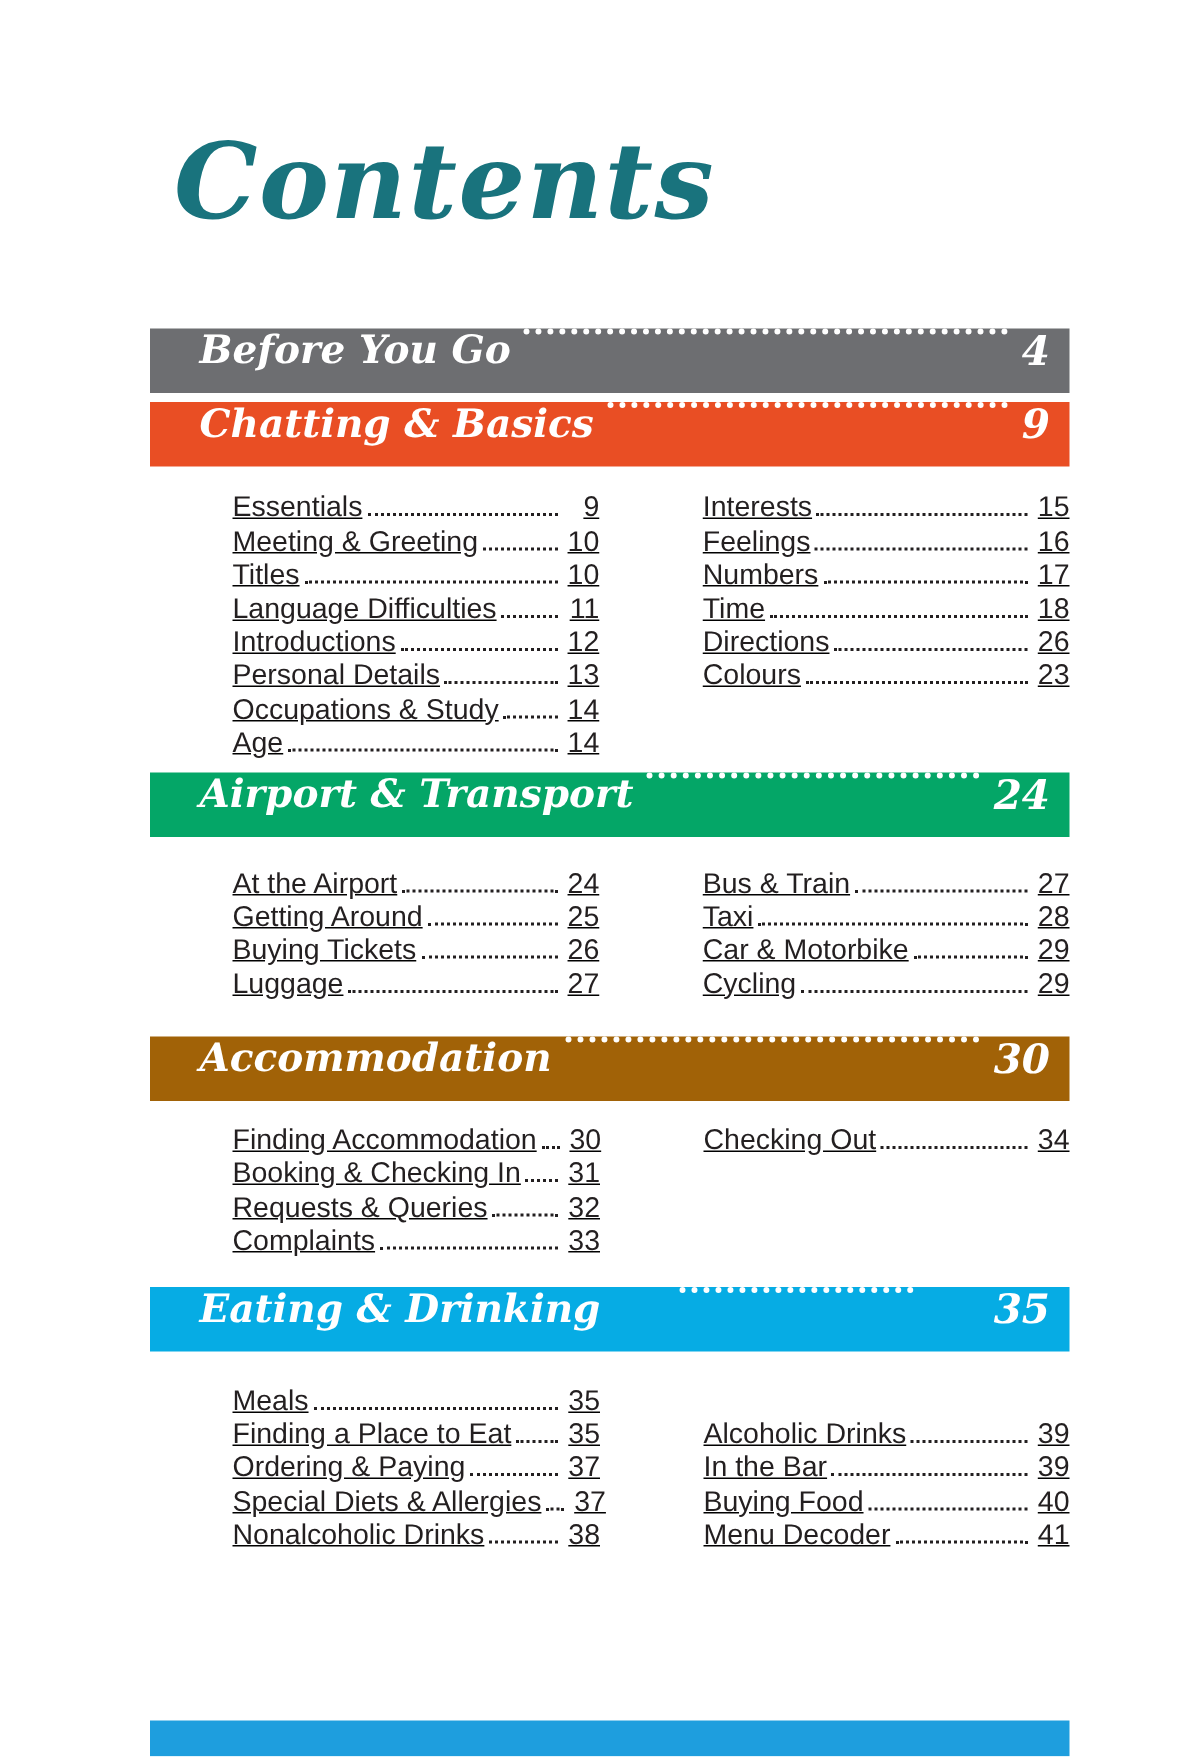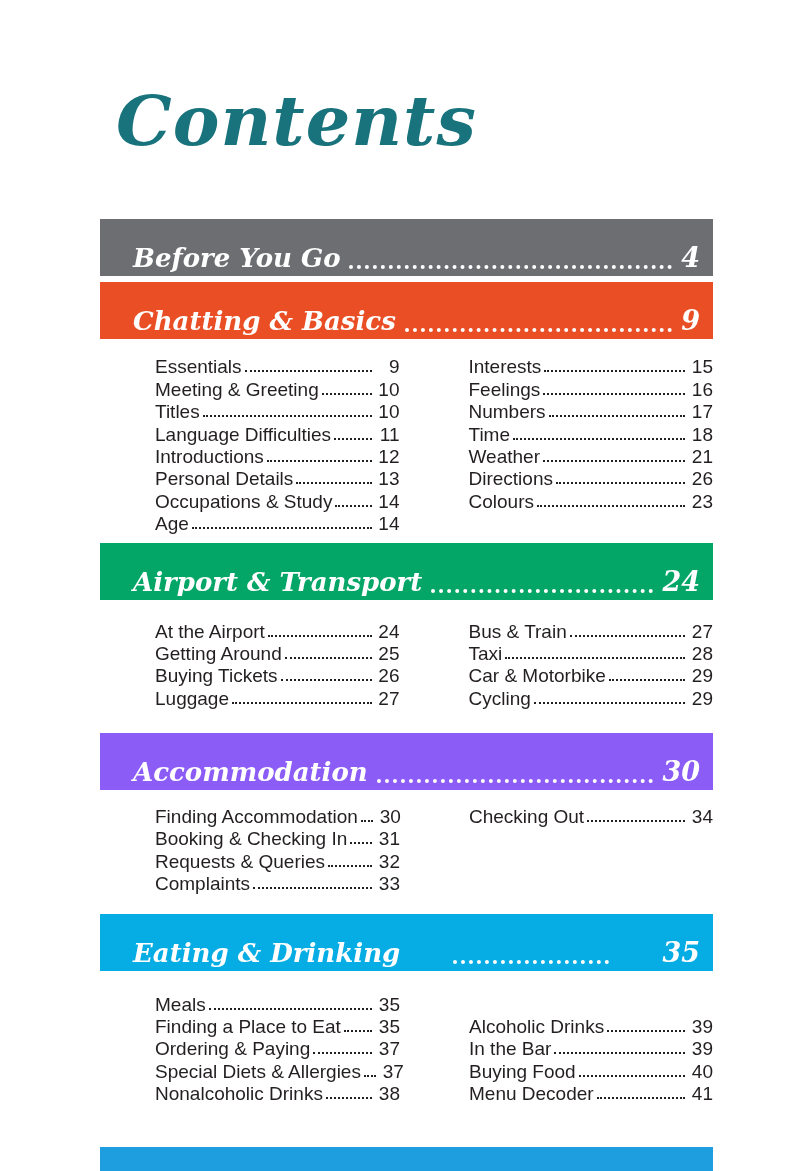--- a/index.html
+++ b/index.html
@@ -22,40 +22,41 @@
     box-sizing: content-box;
     font-family: "DejaVu Serif", serif;
     font-style: italic;
     font-weight: bold;
     font-size: 70px;
     line-height: 1.0;
     letter-spacing: 1px;
   }
   .bar {
     display: flex;
-    align-items: flex-end;
-    height: 57px;
+    align-items: flex-start;
+    height: 43px;
     color: #ffffff;
     font-family: "DejaVu Serif", serif;
     font-style: italic;
     font-weight: bold;
     padding: 0 13px 0 33px;
     box-sizing: border-box;
   }
   .bar .bar-label { font-size: 26px; white-space: nowrap; padding-bottom: 3px; }
   .bar .leader {
     flex: 1;
     border-bottom: 4px dotted #ffffff;
     margin: 0 9px 7px 9px;
     min-width: 20px;
   }
   .bar .bar-page { font-size: 27px; padding-bottom: 3px; }
   .items {
     display: flex;
     padding-left: 55px;
+    text-decoration: underline;
   }
   .col { width: 245px; }
   .col + .col { margin-left: 69px; }
   .toc-row {
     display: flex;
     align-items: flex-end;
     height: 22.4px;
     font-size: 19px;
     color: #231f20;
     line-height: 21px;
@@ -160,25 +161,20 @@
                 <span class="item-label">Numbers</span>
                 <span class="leader"></span>
                 <span class="item-page">17</span>
               </div>
               <div class="toc-row">
                 <span class="item-label">Time</span>
                 <span class="leader"></span>
                 <span class="item-page">18</span>
               </div>
               <div class="toc-row">
-                <span class="item-label">Weather</span>
-                <span class="leader"></span>
-                <span class="item-page">21</span>
-              </div>
-              <div class="toc-row">
                 <span class="item-label">Directions</span>
                 <span class="leader"></span>
                 <span class="item-page">26</span>
               </div>
               <div class="toc-row">
                 <span class="item-label">Colours</span>
                 <span class="leader"></span>
                 <span class="item-page">23</span>
               </div>
             </div>
@@ -231,21 +227,21 @@
               </div>
               <div class="toc-row">
                 <span class="item-label">Cycling</span>
                 <span class="leader"></span>
                 <span class="item-page">29</span>
               </div>
             </div>
           </div>
         </section>
         <section class="section sec-3">
-          <div class="bar" style="background: #8b5cf6;">
+          <div class="bar" style="background: #a16207;">
             <span class="bar-label">Accommodation</span>
             <span class="leader"></span>
             <span class="bar-page">30</span>
           </div>
           <div class="items">
             <div class="col">
               <div class="toc-row">
                 <span class="item-label">Finding Accommodation</span>
                 <span class="leader"></span>
                 <span class="item-page">30</span>

